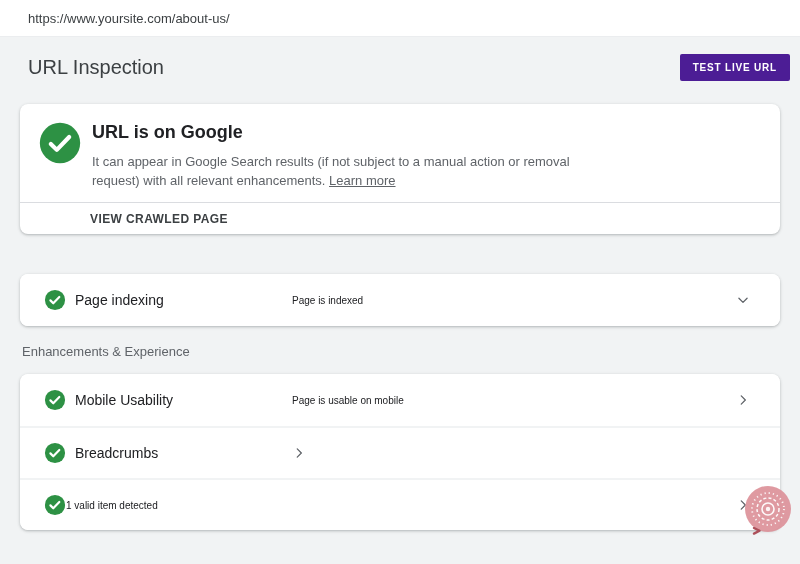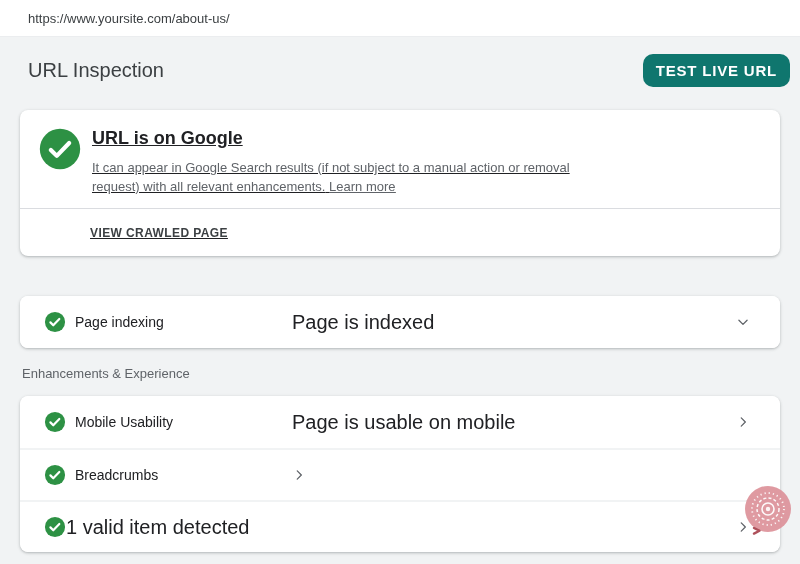--- a/index.html
+++ b/index.html
@@ -31,43 +31,43 @@
     justify-content: space-between;
     padding: 17px 10px 0 28px;
     gap: 20px;
   }
   .page-title {
     font-size: 20px;
     font-weight: 400;
     color: #3c4043;
   }
   .test-live-btn {
-    background: #0f766e;
+    background: #4c1d95;
     color: #ffffff;
     border: none;
     font-family: "Liberation Sans", sans-serif;
-    font-size: 15px;
+    font-size: 10px;
     font-weight: 700;
     letter-spacing: 0.8px;
     padding: 8px 13px;
-    border-radius: 10px;
+    border-radius: 2px;
     cursor: pointer;
   }
 
   
   .content { padding: 0 20px; }
 
   .card {
     background: #ffffff;
     border-radius: 8px;
     box-shadow: 0 1px 2px rgba(60,64,67,0.22), 0 1px 3px 1px rgba(60,64,67,0.10);
   }
 
   
-  .status-card { margin-top: 23px; text-decoration: underline; }
+  .status-card { margin-top: 23px; }
   .status-card-top {
     display: flex;
     align-items: flex-start;
     padding: 15px 24px 12px 18px;
   }
   .big-check { width: 44px; height: 44px; flex: 0 0 44px; margin-top: 2px; }
   .status-card-text { margin-left: 10px; }
   .status-title {
     font-size: 18px;
     font-weight: 700;
@@ -80,21 +80,21 @@
     color: #5f6368;
     max-width: 495px;
   }
   .learn-more {
     color: #5f6368;
     text-decoration: underline;
     cursor: pointer;
   }
   .status-card-footer {
     border-top: 1px solid #dadce0;
-    height: 48px;
+    height: 32px;
     display: flex;
     align-items: center;
     justify-content: space-between;
     padding: 0 24px 0 70px;
   }
   .action-link {
     font-size: 12px;
     font-weight: 700;
     letter-spacing: 0.4px;
     color: #3c4043;
@@ -117,21 +117,21 @@
     background: #ffffff;
   }
   .status-row-card .status-row { border-radius: 8px; }
   .small-check { width: 22px; height: 22px; flex: 0 0 22px; }
   .row-label {
     margin-left: 9px;
     width: 217px;
     font-size: 14px;
     color: #202124;
   }
-  .row-status { flex: 1; font-size: 20px; color: #202124; }
+  .row-status { flex: 1; font-size: 10px; color: #202124; }
   .chevron { width: 14px; height: 14px; color: #5f6368; }
 
   .section-label {
     font-size: 13px;
     color: #5f6368;
     margin: 18px 0 15px 2px;
   }
 
   .group-card { overflow: hidden; }
   .group-card .status-row + .status-row { border-top: 2px solid #f1f3f4; }

